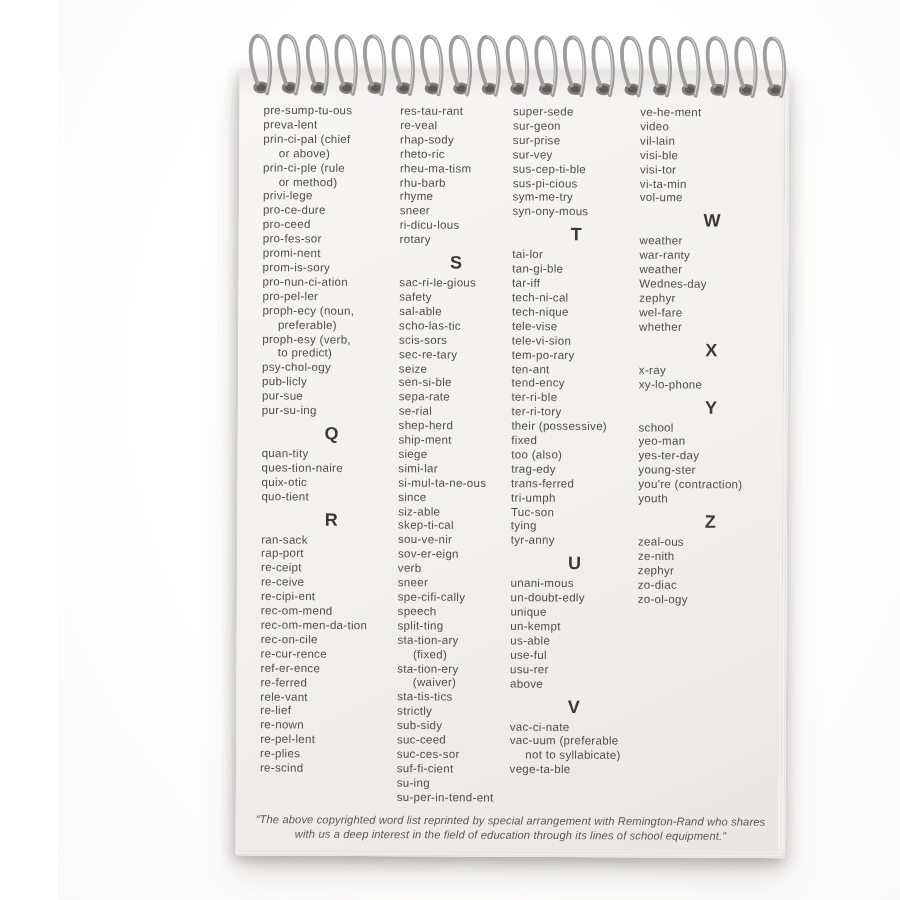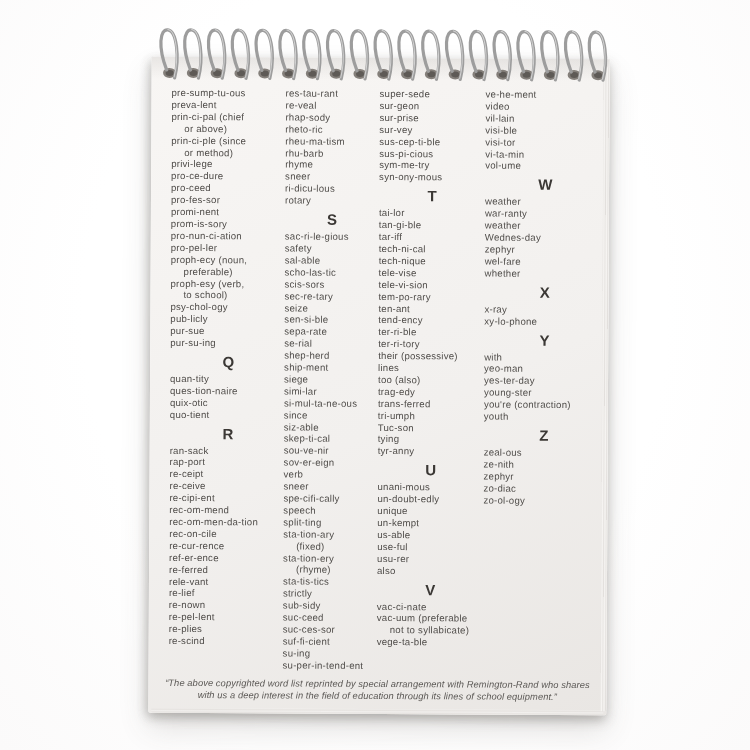--- a/index.html
+++ b/index.html
@@ -4,21 +4,21 @@
 <style>
   :root{
     --paper:#f3f1ee; --text:#4f4c49; --header:#3b3835;
     --wire:#9d9d9d; --wire-hi:#d2d2d2; --hole-outer:#847f7a; --hole-inner:#5e5a56;
   }
   html,body{margin:0;padding:0;}
   body{
     width:750px;height:750px;position:relative;overflow:hidden;
     background:#ffffff;font-family:"Liberation Sans", sans-serif;
   }
-  .scene{position:absolute;inset:0;background:radial-gradient(ellipse at 50% 42%, #ffffff 55%, #fbfafa 100%);}
+  .scene{position:absolute;inset:0;background:radial-gradient(ellipse at 50% 42%, #ffffff 55%, #fbfafa 100%);margin-left:48px;}
   .pad{
     position:absolute;left:150px;top:58px;width:458px;height:656px;
     transform:rotate(0.3deg);border-radius:2px;
     background:linear-gradient(155deg,#f8f6f4 0%,#f2f0ee 55%,#e9e6e3 100%);
     box-shadow:0 5px 12px rgba(80,75,70,.30),0 15px 30px rgba(80,75,70,.16),-4px 3px 9px rgba(80,75,70,.10);
   }
   
   .pad::after{
     content:"";position:absolute;top:8px;right:0;bottom:4px;width:6px;border-radius:0 2px 2px 0;
     background:repeating-linear-gradient(90deg,#eceae7 0px,#f6f4f2 1.2px,#e2dfdc 2.6px);
@@ -136,34 +136,34 @@
         <ellipse cx="452.40000000000003" cy="50" rx="4" ry="3" fill="#5e5a56"></ellipse>
         <path d="M 457.40000000000003,55 C 462.40000000000003,35 459.40000000000003,8 450.40000000000003,7 C 442.40000000000003,6 440.40000000000003,24 449.40000000000003,47" stroke="#9d9d9d" stroke-width="3.2" fill="none" stroke-linecap="round"></path>
         <path d="M 456.90000000000003,54 C 461.90000000000003,34 458.90000000000003,7.5 450.40000000000003,6.5" stroke="#d2d2d2" stroke-width="1" fill="none" stroke-linecap="round"></path>
       </svg>
     <div class="cols">
       <div class="col col1">
           <div class="word-line">pre-sump-tu-ous</div>
           <div class="word-line">preva-lent</div>
           <div class="word-line">prin-ci-pal (chief</div>
           <div class="word-line indent">or above)</div>
-          <div class="word-line">prin-ci-ple (since</div>
+          <div class="word-line">prin-ci-ple (rule</div>
           <div class="word-line indent">or method)</div>
           <div class="word-line">privi-lege</div>
           <div class="word-line">pro-ce-dure</div>
           <div class="word-line">pro-ceed</div>
           <div class="word-line">pro-fes-sor</div>
           <div class="word-line">promi-nent</div>
           <div class="word-line">prom-is-sory</div>
           <div class="word-line">pro-nun-ci-ation</div>
           <div class="word-line">pro-pel-ler</div>
           <div class="word-line">proph-ecy (noun,</div>
           <div class="word-line indent">preferable)</div>
           <div class="word-line">proph-esy (verb,</div>
-          <div class="word-line indent">to school)</div>
+          <div class="word-line indent">to predict)</div>
           <div class="word-line">psy-chol-ogy</div>
           <div class="word-line">pub-licly</div>
           <div class="word-line">pur-sue</div>
           <div class="word-line">pur-su-ing</div>
           <div class="letter-header">Q</div>
           <div class="word-line">quan-tity</div>
           <div class="word-line">ques-tion-naire</div>
           <div class="word-line">quix-otic</div>
           <div class="word-line">quo-tient</div>
           <div class="letter-header">R</div>
@@ -218,21 +218,21 @@
           <div class="word-line">sou-ve-nir</div>
           <div class="word-line">sov-er-eign</div>
           <div class="word-line">verb</div>
           <div class="word-line">sneer</div>
           <div class="word-line">spe-cifi-cally</div>
           <div class="word-line">speech</div>
           <div class="word-line">split-ting</div>
           <div class="word-line">sta-tion-ary</div>
           <div class="word-line indent">(fixed)</div>
           <div class="word-line">sta-tion-ery</div>
-          <div class="word-line indent">(rhyme)</div>
+          <div class="word-line indent">(waiver)</div>
           <div class="word-line">sta-tis-tics</div>
           <div class="word-line">strictly</div>
           <div class="word-line">sub-sidy</div>
           <div class="word-line">suc-ceed</div>
           <div class="word-line">suc-ces-sor</div>
           <div class="word-line">suf-fi-cient</div>
           <div class="word-line">su-ing</div>
           <div class="word-line">su-per-in-tend-ent</div>
         </div>
       <div class="col col3">
@@ -251,37 +251,37 @@
           <div class="word-line">tech-ni-cal</div>
           <div class="word-line">tech-nique</div>
           <div class="word-line">tele-vise</div>
           <div class="word-line">tele-vi-sion</div>
           <div class="word-line">tem-po-rary</div>
           <div class="word-line">ten-ant</div>
           <div class="word-line">tend-ency</div>
           <div class="word-line">ter-ri-ble</div>
           <div class="word-line">ter-ri-tory</div>
           <div class="word-line">their (possessive)</div>
-          <div class="word-line">lines</div>
+          <div class="word-line">fixed</div>
           <div class="word-line">too (also)</div>
           <div class="word-line">trag-edy</div>
           <div class="word-line">trans-ferred</div>
           <div class="word-line">tri-umph</div>
           <div class="word-line">Tuc-son</div>
           <div class="word-line">tying</div>
           <div class="word-line">tyr-anny</div>
           <div class="letter-header">U</div>
           <div class="word-line">unani-mous</div>
           <div class="word-line">un-doubt-edly</div>
           <div class="word-line">unique</div>
           <div class="word-line">un-kempt</div>
           <div class="word-line">us-able</div>
           <div class="word-line">use-ful</div>
           <div class="word-line">usu-rer</div>
-          <div class="word-line">also</div>
+          <div class="word-line">above</div>
           <div class="letter-header">V</div>
           <div class="word-line">vac-ci-nate</div>
           <div class="word-line">vac-uum (preferable</div>
           <div class="word-line indent">not to syllabicate)</div>
           <div class="word-line">vege-ta-ble</div>
         </div>
       <div class="col col4">
           <div class="word-line">ve-he-ment</div>
           <div class="word-line">video</div>
           <div class="word-line">vil-lain</div>
@@ -294,21 +294,21 @@
           <div class="word-line">war-ranty</div>
           <div class="word-line">weather</div>
           <div class="word-line">Wednes-day</div>
           <div class="word-line">zephyr</div>
           <div class="word-line">wel-fare</div>
           <div class="word-line">whether</div>
           <div class="letter-header">X</div>
           <div class="word-line">x-ray</div>
           <div class="word-line">xy-lo-phone</div>
           <div class="letter-header">Y</div>
-          <div class="word-line">with</div>
+          <div class="word-line">school</div>
           <div class="word-line">yeo-man</div>
           <div class="word-line">yes-ter-day</div>
           <div class="word-line">young-ster</div>
           <div class="word-line">you're (contraction)</div>
           <div class="word-line">youth</div>
           <div class="letter-header">Z</div>
           <div class="word-line">zeal-ous</div>
           <div class="word-line">ze-nith</div>
           <div class="word-line">zephyr</div>
           <div class="word-line">zo-diac</div>

